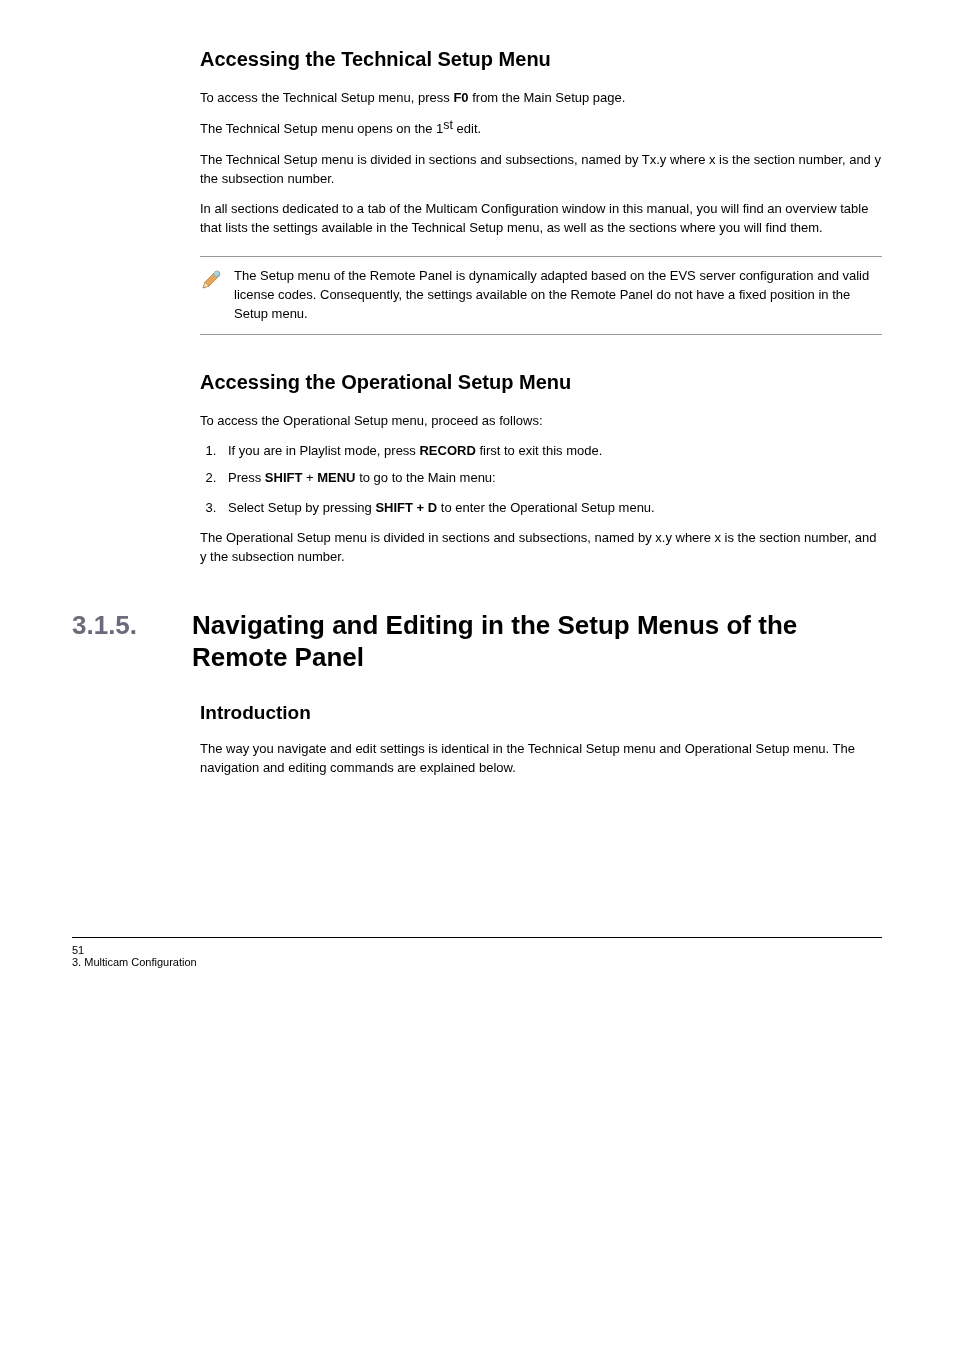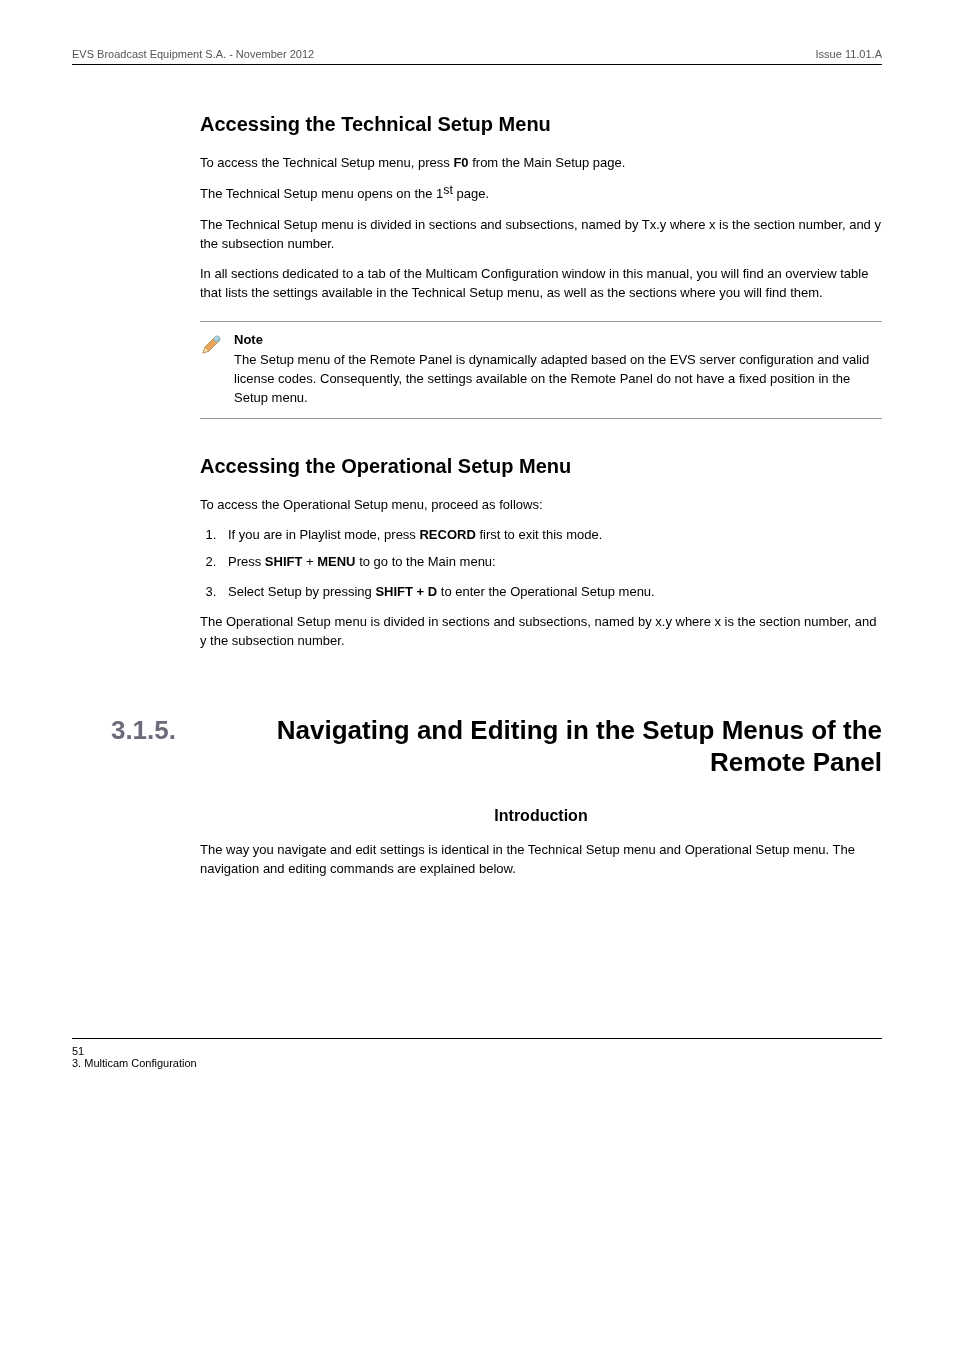--- a/index.html
+++ b/index.html
@@ -26,24 +26,23 @@
   }
   .content {
     margin-left: 128px;
   }
   h2.sub {
     font-size: 20px;
     font-weight: bold;
     margin: 0 0 18px 0;
   }
   h2.intro {
-    font-size: 16px;
+    font-size: 19px;
     font-weight: bold;
     margin: 28px 0 16px 0;
-    text-align: center;
   }
   p {
     font-size: 13px;
     line-height: 1.45;
     margin: 0 0 12px 0;
   }
   .super-st {
     vertical-align: baseline;
     position: relative;
     top: -0.35em;
@@ -95,22 +94,21 @@
     vertical-align: middle;
     font-size: 12px;
     font-weight: bold;
     font-family: Arial, sans-serif;
     box-shadow: inset 1px 1px 0 #ccc;
   }
   .section-row {
     display: flex;
     align-items: baseline;
     gap: 16px;
-    margin-top: 63px;
-    text-align: right;
+    margin-top: 42px;
   }
   .section-num {
     font-size: 26px;
     font-weight: bold;
     color: #6b6b7c;
     width: 104px;
     flex-shrink: 0;
   }
   .section-title {
     font-size: 26px;
@@ -126,35 +124,31 @@
     padding-top: 6px;
     margin-top: 160px;
     flex-direction: column;
   }
 </style>
 </head>
 <body>
 
 <div class="page">
 
-  <div class="header-row">
-    <span>EVS Broadcast Equipment S.A.  - November 2012</span>
-    <span>Issue 11.01.A</span>
-  </div>
 
   <div class="content">
 
     <h2 class="sub">Accessing the Technical Setup Menu</h2>
 
     <p>
       <span>To access the Technical Setup menu, press </span><b>F0</b><span> from the Main Setup page.</span>
     </p>
 
     <p>
-      <span>The Technical Setup menu opens on the 1</span><span class="super-st">st</span><span> page.</span>
+      <span>The Technical Setup menu opens on the 1</span><span class="super-st">st</span><span> edit.</span>
     </p>
 
     <p>The Technical Setup menu is divided in sections and subsections, named by Tx.y where x is the section number, and y the subsection number.</p>
     <p>In all sections dedicated to a tab of the Multicam Configuration window in this manual, you will find an overview table that lists the settings available in the Technical Setup menu, as well as the sections where you will find them.</p>
 
     <div class="note-box">
       <div class="note-icon">
         <svg width="22" height="22" viewBox="0 0 22 22">
           <defs>
             <linearGradient id="g1" x1="0" y1="0" x2="1" y2="1">
@@ -162,21 +156,20 @@
               <stop offset="1" stop-color="#7fb7c9"></stop>
             </linearGradient>
           </defs>
           <path d="M3 19 L5 13 L15 3 A2 2 0 0 1 19 7 L9 17 Z" fill="#e7a65a" stroke="#a86a2a" stroke-width="0.6"></path>
           <path d="M15 3 L19 7" stroke="#555" stroke-width="0.6"></path>
           <path d="M3 19 L5 13 L9 17 Z" fill="#f4e2b0" stroke="#a86a2a" stroke-width="0.5"></path>
           <circle cx="17" cy="5" r="3" fill="url(#g1)" stroke="#6aa0b0" stroke-width="0.5"></circle>
         </svg>
       </div>
       <div class="note-text">
-        <div class="note-title">Note</div>
         <div class="note-body">The Setup menu of the Remote Panel is dynamically adapted based on the EVS server configuration and valid license codes. Consequently, the settings available on the Remote Panel do not have a fixed position in the Setup menu.</div>
       </div>
     </div>
 
     <h2 class="sub">Accessing the Operational Setup Menu</h2>
 
     <p>To access the Operational Setup menu, proceed as follows:</p>
 
     <ol class="steps">
       <li>

